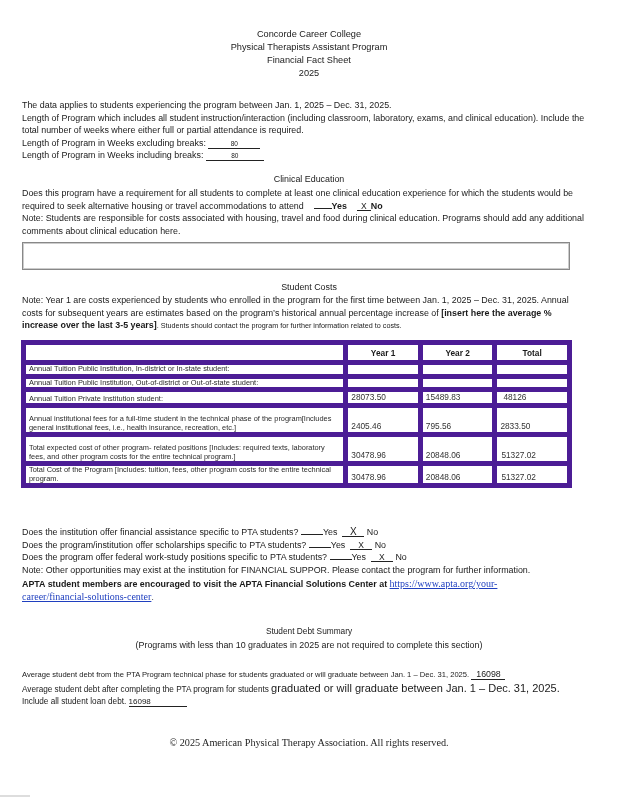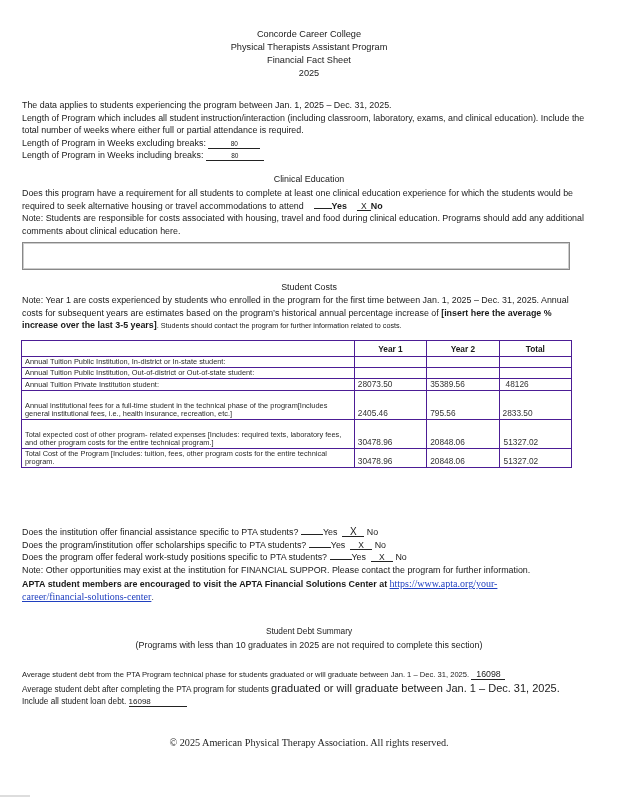--- a/index.html
+++ b/index.html
@@ -7,21 +7,21 @@
          font-family: "Liberation Sans", sans-serif; color: #1a1a1a; }
   .page { position: absolute; left: 0; top: 0; width: 618px; height: 800px; }
   .hdr { position: absolute; top: 28px; left: 0; width: 618px; font-size: 9.2px; line-height: 13px; text-align: center; }
   .block { position: absolute; left: 22px; width: 568px; font-size: 8.9px; line-height: 12.6px; }
   .b { font-weight: bold; }
   .blank { display: inline-block; border-bottom: 1px solid #222; text-align: center; font-size: 6.5px; line-height: 8px; vertical-align: baseline; }
   .xmark { font-size: 8.5px; }
   .sect-title { position: absolute; left: 0; width: 618px; text-align: center; font-size: 8.9px; font-weight: normal; }
   .comment-box { position: absolute; left: 22px; top: 242px; width: 546px; height: 26px; border: 1px solid #888; box-shadow: inset 0 0 0 1px #ccc; }
   table.costs { position: absolute; left: 21px; top: 340px; width: 551px; border-collapse: collapse; font-size: 7.4px; }
-  table.costs td, table.costs th { border: 1px solid #4c1d95; padding: 0 3px; vertical-align: bottom; }
+  table.costs td, table.costs th { border: 5px solid #4c1d95; padding: 0 3px; vertical-align: bottom; }
   table.costs th { font-size: 8.3px; font-weight: bold; text-align: center; height: 15px; vertical-align: middle; }
   table.costs td.lbl { width: 324px; line-height: 8.6px; color: #2a2a2a; }
   table.costs td.num { width: 65px; font-size: 8.3px; color: #333; padding-bottom: 1px; }
   table.costs td.tot { width: 62px; }
   a.lnk { color: #1f3fbf; text-decoration: underline; }
   .serif { font-family: "Liberation Serif", serif; }
   .footer { position: absolute; top: 737px; left: 0; width: 618px; text-align: center; font-family: "Liberation Serif", serif; font-size: 10.2px; color: #222; }
   .small { font-size: 7.2px; }
   .artifact { position: absolute; left: 0; top: 795px; width: 30px; height: 2px; background: #ddd; }
 </style>
@@ -84,31 +84,31 @@
     </tr>
     <tr style="height:11px;">
       <td class="lbl">Annual Tuition Public Institution, Out-of-district or Out-of-state student:</td>
       <td class="num"></td>
       <td class="num"></td>
       <td class="num tot"></td>
     </tr>
     <tr style="height:12px;">
       <td class="lbl">Annual Tuition Private Institution student:</td>
       <td class="num">28073.50</td>
-      <td class="num">35389.56</td>
+      <td class="num">15489.83</td>
       <td class="num tot" style="padding-left:6px;">48126</td>
     </tr>
     <tr style="height:29px;">
       <td class="lbl">Annual institutional fees for a full-time student in the technical phase of the program[Includes general institutional fees, i.e., health insurance, recreation, etc.]</td>
       <td class="num">2405.46</td>
       <td class="num">795.56</td>
       <td class="num tot">2833.50</td>
     </tr>
     <tr style="height:29px;">
-      <td class="lbl">Total expected cost of other program- related expenses [Includes: required texts, laboratory fees, and other program costs for the entire technical program.]</td>
+      <td class="lbl">Total expected cost of other program- related positions [Includes: required texts, laboratory fees, and other program costs for the entire technical program.]</td>
       <td class="num">30478.96</td>
       <td class="num">20848.06</td>
       <td class="num tot" style="padding-left:4px;">51327.02</td>
     </tr>
     <tr style="height:19px;">
       <td class="lbl">Total Cost of the Program  [Includes: tuition, fees, other program costs for the entire technical program.</td>
       <td class="num">30478.96</td>
       <td class="num">20848.06</td>
       <td class="num tot" style="padding-left:4px;">51327.02</td>
     </tr>

